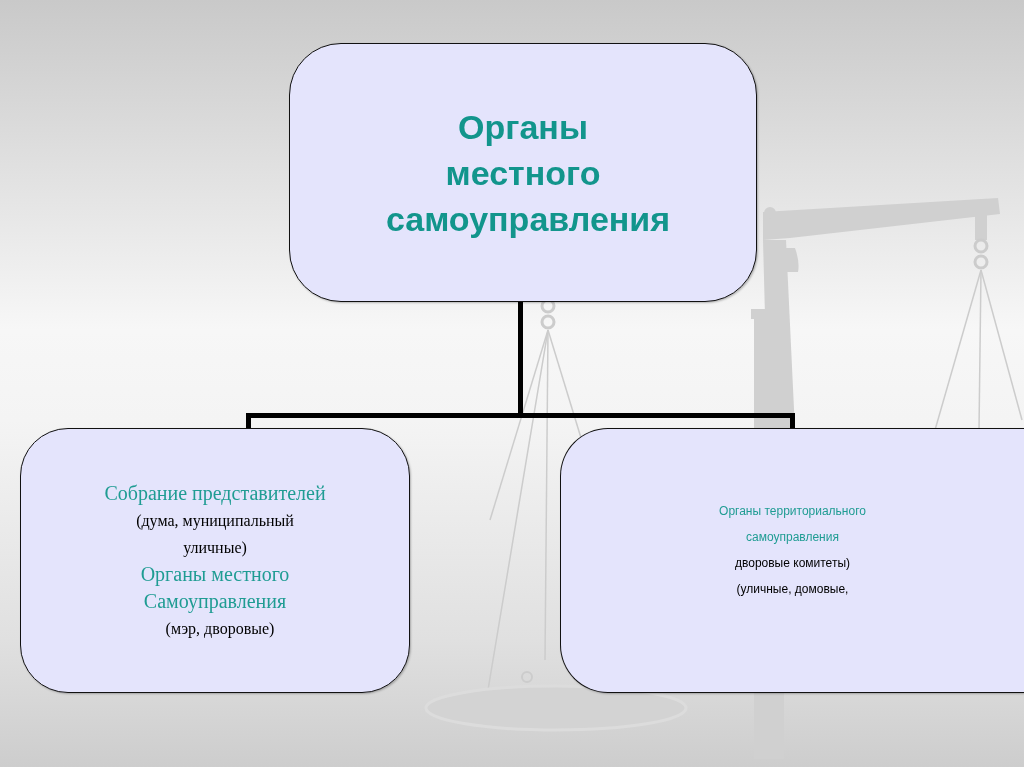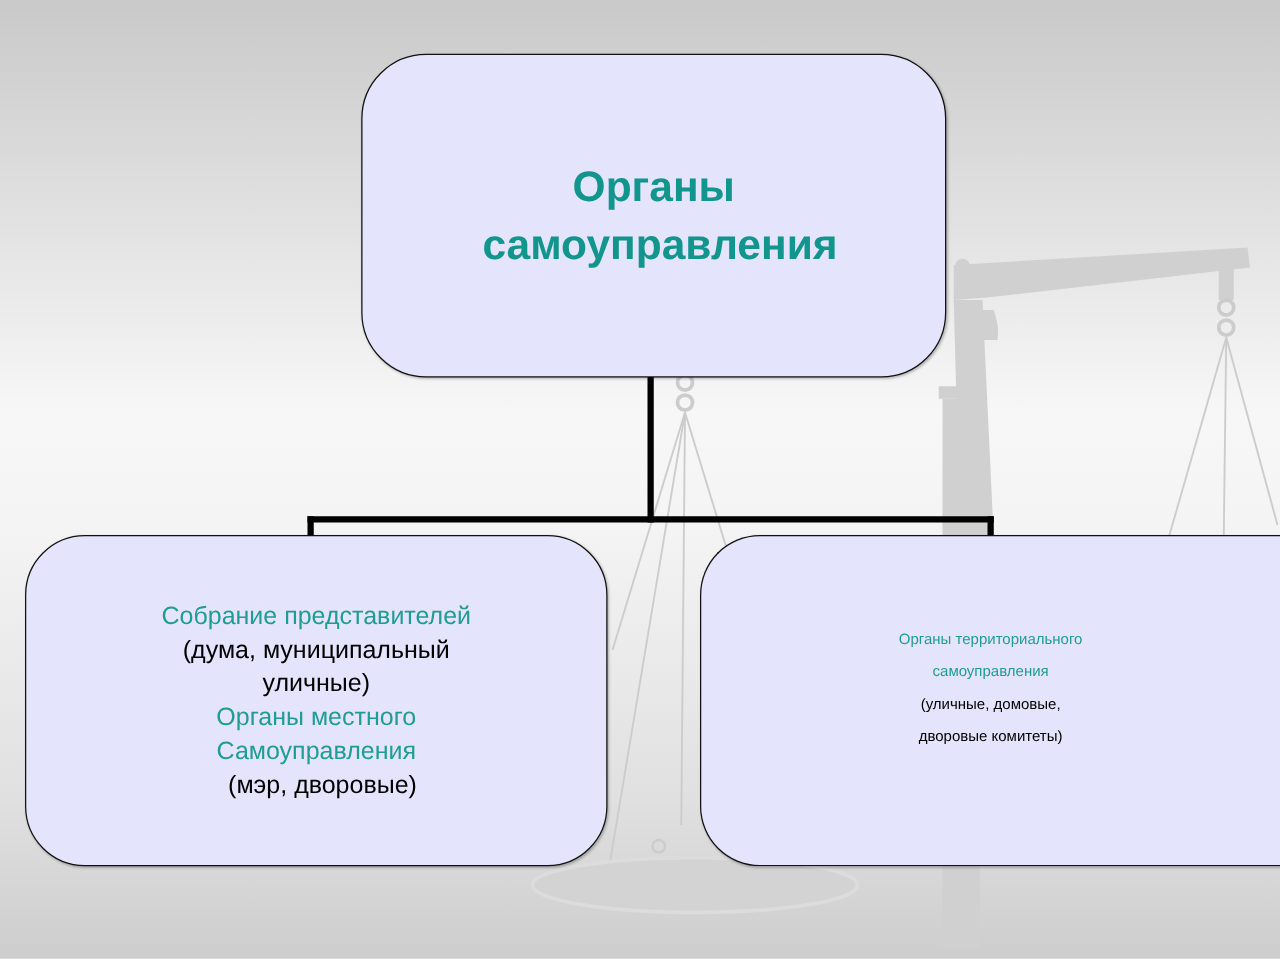--- a/index.html
+++ b/index.html
@@ -12,25 +12,25 @@
     .connector { position: absolute; background: #000; }
     .box {
       position: absolute; box-sizing: border-box;
       background: #e4e4fc; border: 1.5px solid #111;
       border-radius: 48px;
       display: flex; flex-direction: column; align-items: center; justify-content: center;
       text-align: center;
       box-shadow: 1px 1px 2px rgba(0,0,0,0.25);
     }
     .box-top { left: 289px; top: 43px; width: 468px; height: 259px; border-radius: 52px; }
-    .box-left { left: 20px; top: 428px; width: 466px; height: 265px; }
+    .box-left { left: 20px; top: 428px; width: 390px; height: 265px; font-family: Liberation Serif, serif; }
     .box-right { left: 560px; top: 428px; width: 464px; height: 265px; border-right: none; border-radius: 48px 0 0 48px; }
     .title-line { color: #12958c; font-weight: bold; font-size: 34px; line-height: 46px; }
     .line-teal { color: #1f9c93; font-size: 20px; line-height: 27px; }
-    .line-black { color: #000; font-size: 20px; line-height: 27px; }
+    .line-black { color: #000; font-size: 16px; line-height: 27px; }
     .box-right .line-teal, .box-right .line-black { font-size: 12px; line-height: 26px; }
   </style>
 </head>
 <body>
 
 <svg class="bg-art" viewBox="0 0 1024 767" xmlns="http://www.w3.org/2000/svg">
   <g fill="#d0d0d0" stroke="none">
 
     <polygon points="763,212 998,198 1000,214 790,238 763,240"></polygon>
 
@@ -67,32 +67,33 @@
   <circle cx="527" cy="677" r="5" fill="none" stroke="#cccccc" stroke-width="2"></circle>
 </svg>
 
 <div class="connector" style="left:518px; top:300px; width:5px; height:118px;"></div>
 <div class="connector" style="left:246px; top:413px; width:549px; height:5px;"></div>
 <div class="connector" style="left:246px; top:413px; width:5px; height:16px;"></div>
 <div class="connector" style="left:790px; top:413px; width:5px; height:16px;"></div>
 
 <div class="box box-top">
   <div class="title-line">Органы</div>
+  <div class="title-line">местного</div>
   <div class="title-line" style="margin-left:10px;">самоуправления</div>
 </div>
 
 <div class="box box-left">
   <div class="line-teal">Собрание представителей</div>
   <div class="line-black">(дума, муниципальный</div>
   <div class="line-black">уличные)</div>
   <div class="line-teal">Органы местного</div>
   <div class="line-teal">Самоуправления</div>
   <div class="line-black" style="margin-left:10px;">(мэр, дворовые)</div>
 </div>
 
 <div class="box box-right">
   <div style="margin-top:-22px; display:flex; flex-direction:column; align-items:center;">
     <div class="line-teal">Органы территориального</div>
     <div class="line-teal">самоуправления</div>
+    <div class="line-black">дворовые комитеты)</div>
     <div class="line-black">(уличные, домовые,</div>
-    <div class="line-black">дворовые комитеты)</div>
   </div>
 </div>
 
 </body></html>

